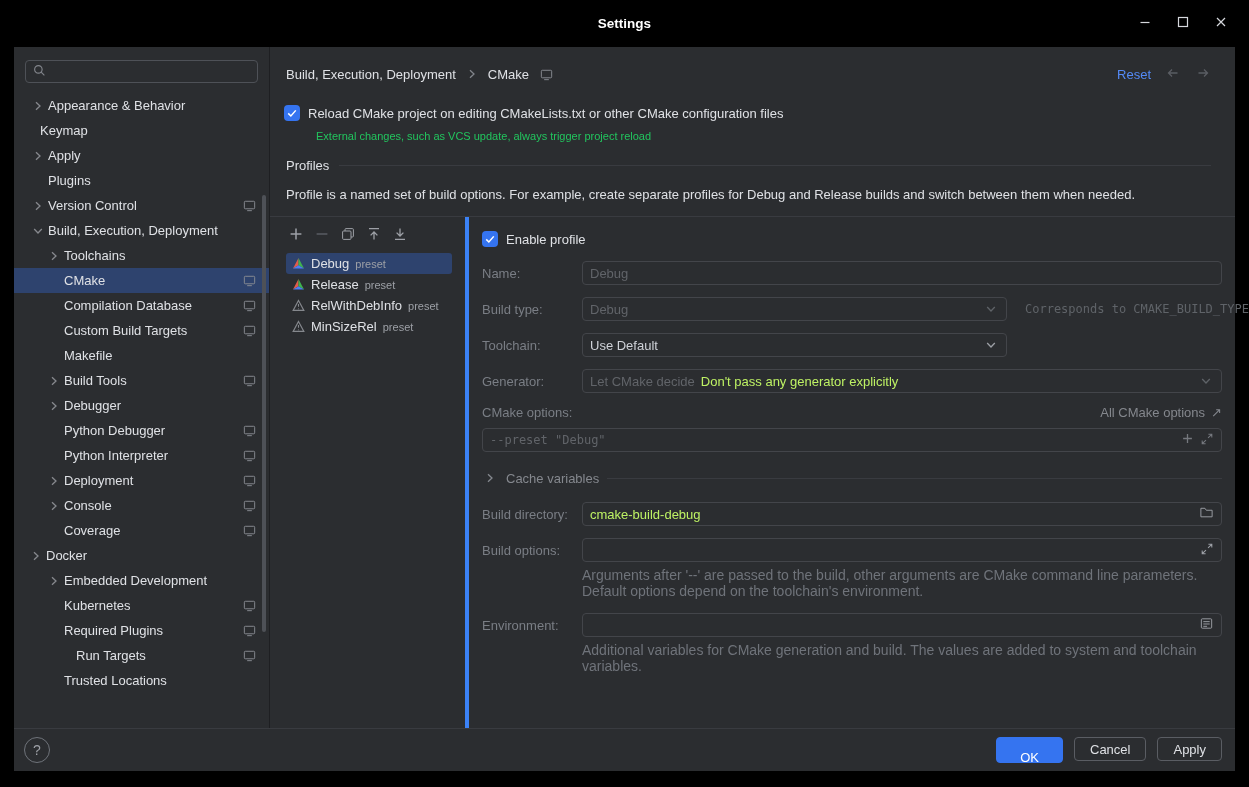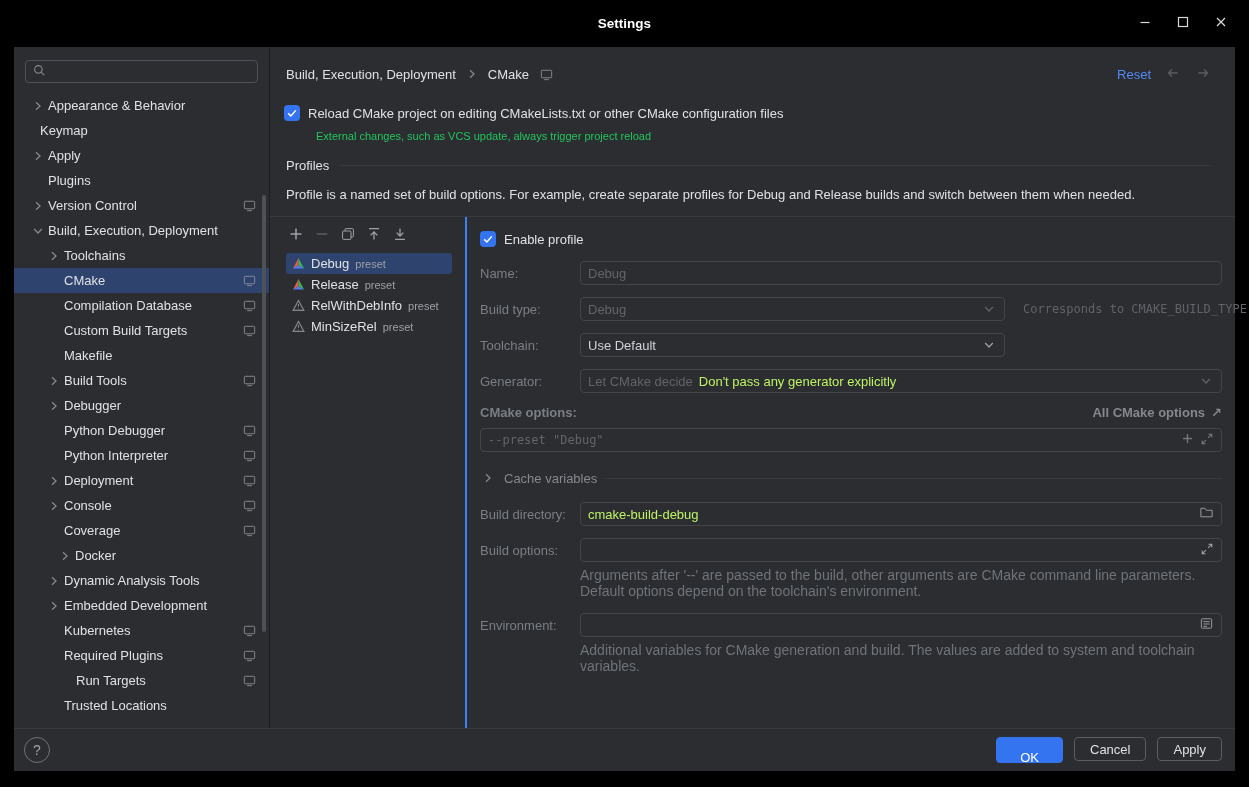--- a/index.html
+++ b/index.html
@@ -51,38 +51,38 @@
   .profile-list-pane { flex:0 0 195px; width:195px; padding:6px 13px 0 16px; }
   .list-toolbar { display:flex; gap:6px; padding:2px 0 8px 0; }
   .tb-btn { width:20px; height:20px; display:flex; align-items:center; justify-content:center; background:none; border:none; cursor:pointer; color:#9da0a6; }
   .tb-btn.dim { color:#5a5d63; }
   .profile-row { height:21px; display:flex; align-items:center; gap:6px; padding:0 6px; border-radius:3px; cursor:pointer; white-space:nowrap; }
   .profile-row.selected { background:#2e436e; }
   .profile-icon { display:flex; align-items:center; flex:0 0 13px; }
   .profile-icon.gray { color:#85888d; }
   .profile-tag { font-size:11px; color:#9da0a6; }
 
-  .profile-form-pane { flex:1; border-left:2px solid #3b82f6; padding:14px 13px 0 13px; min-width:0; }
+  .profile-form-pane { flex:1; border-left:4px solid #3b82f6; padding:14px 13px 0 13px; min-width:0; }
   .enable-row { display:flex; align-items:center; gap:8px; margin-bottom:14px; cursor:pointer; }
   .form-row { display:flex; align-items:center; margin-bottom:12px; }
   .form-label { flex:0 0 100px; width:100px; color:#7a7e85; }
   .field { height:24px; border:1px solid #43454a; border-radius:4px; display:flex; align-items:center; padding:0 7px; gap:6px; }
   .field .val { flex:1; white-space:nowrap; overflow:hidden; }
   .field.grow { flex:1; }
   .field.w425 { width:425px; flex:0 0 425px; }
   .txt-disabled { color:#616469; }
   .txt-normal { color:#cfd2d8; }
   .txt-medium { color:#bef264; }
   .combo-arrow { color:#9da0a6; display:flex; align-items:center; }
   .combo-arrow.dim { color:#5f6368; }
   .mono { font-family:"DejaVu Sans Mono","Liberation Mono",monospace; font-size:12px; }
   .type-note { margin-left:18px; color:#5f6368; white-space:nowrap; }
   .field-icon { color:#9da0a6; display:flex; align-items:center; cursor:pointer; background:none; border:none; }
   .field-icon.dim { color:#75787e; }
-  .options-label-row { display:flex; align-items:center; margin-bottom:8px; margin-top:2px;font-weight:bold; }
+  .options-label-row { display:flex; align-items:center; margin-bottom:8px; margin-top:2px; }
   .all-options-link { margin-left:auto; color:#84878d; cursor:pointer; background:none; border:none; font:inherit; display:flex; align-items:center; gap:6px; }
   .cache-row { display:flex; align-items:center; gap:8px; margin:18px 0 16px 0; color:#85888e; cursor:pointer; }
   .cache-chevron { color:#85888e; display:flex; align-items:center; }
   .form-hint { margin:6px 0 14px 100px; color:#6f737a; font-size:14px; line-height:15.5px; }
 
   
   .footer { flex:0 0 43px; border-top:1px solid #393b40; display:flex; align-items:center; padding:0 13px 0 10px; }
   .help-btn { width:26px; height:26px; border-radius:50%; border:1px solid #6f737a; background:none; color:#9da0a6; font-size:14px; display:flex; align-items:center; justify-content:center; cursor:pointer; font-family:inherit; }
   .footer-buttons { margin-left:auto; display:flex; gap:11px; }
   .btn { height:24px; padding:0 15px; border-radius:4px; border:1px solid #5a5d63; background:transparent; color:#dfe1e5; font:inherit; cursor:pointer; }
@@ -287,35 +287,27 @@
             <div class="tree-row" style="padding-left: 32px;">
               <span class="tree-chevron"></span>
               <span class="tree-label">Coverage</span>
               <span class="tree-proj">
                 <svg width="15" height="15" viewBox="0 0 16 16">
                   <rect x="2.5" y="3.5" width="11" height="8" rx="1" fill="none" stroke="currentColor"></rect>
                   <path d="M5.5 13.5h5" stroke="currentColor" fill="none"></path>
                 </svg>
               </span>
             </div>
-            <div class="tree-row" style="padding-left: 43px;">
+            <div class="tree-row" style="padding-left: 14px;">
               <span class="tree-chevron">
                 <svg width="16" height="16" viewBox="0 0 16 16">
                   <path d="M6 4.2 10 8l-4 3.8" fill="none" stroke="currentColor" stroke-width="1.3"></path>
                 </svg>
               </span>
               <span class="tree-label">Docker</span>
-            </div>
-            <div class="tree-row" style="padding-left: 32px;">
-              <span class="tree-chevron">
-                <svg width="16" height="16" viewBox="0 0 16 16">
-                  <path d="M6 4.2 10 8l-4 3.8" fill="none" stroke="currentColor" stroke-width="1.3"></path>
-                </svg>
-              </span>
-              <span class="tree-label">Dynamic Analysis Tools</span>
             </div>
             <div class="tree-row" style="padding-left: 32px;">
               <span class="tree-chevron">
                 <svg width="16" height="16" viewBox="0 0 16 16">
                   <path d="M6 4.2 10 8l-4 3.8" fill="none" stroke="currentColor" stroke-width="1.3"></path>
                 </svg>
               </span>
               <span class="tree-label">Embedded Development</span>
             </div>
             <div class="tree-row" style="padding-left: 32px;">

